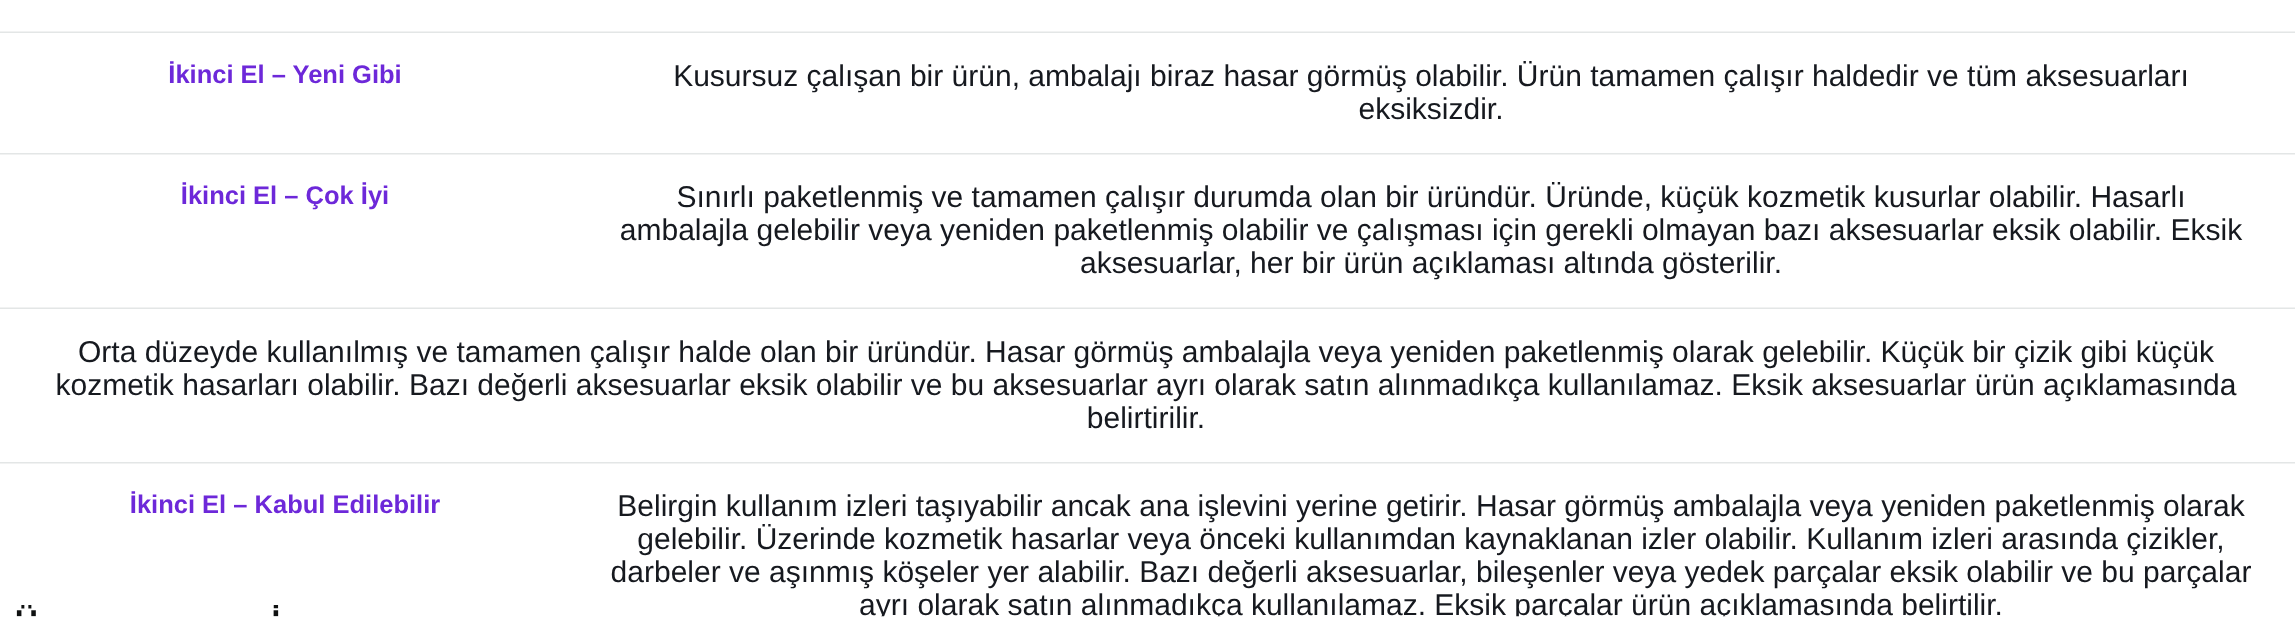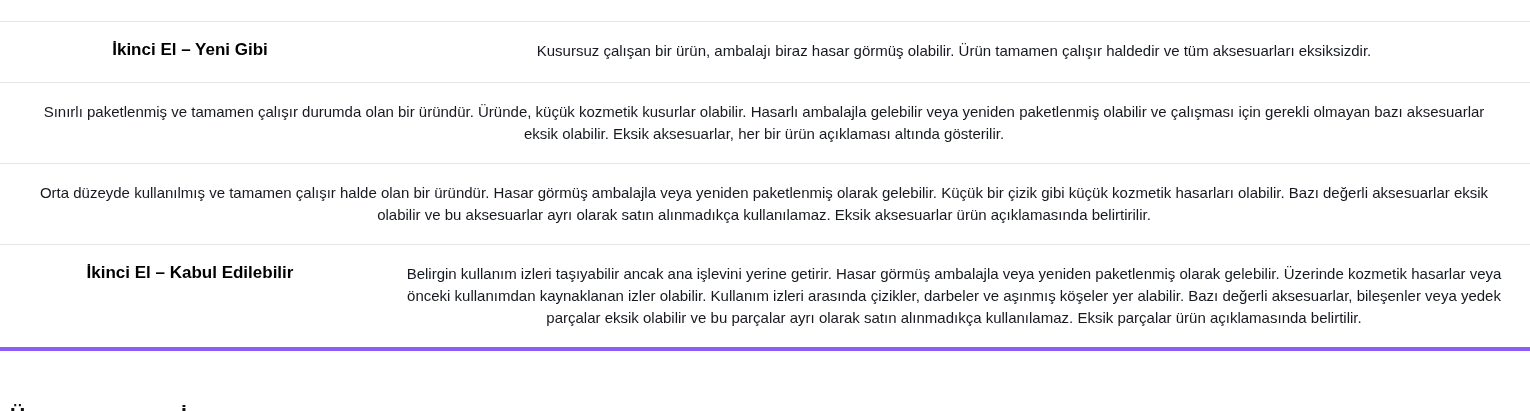--- a/index.html
+++ b/index.html
@@ -31,28 +31,28 @@
     justify-content: center;
   }
   .cell-label {
     flex: 0 0 380px;
     box-sizing: border-box;
     padding: 17px 16px;
     text-align: center;
     font-size: 17px;
     font-weight: 700;
     line-height: 22px;
-    color: #000000;
+    color: #6d28d9;
   }
   .cell-desc {
     flex: 1 1 auto;
     box-sizing: border-box;
     padding: 18px 28px 18px 26px;
     text-align: center;
-    font-size: 15px;
+    font-size: 20px;
     line-height: 22px;
     color: #16191f;
   }
   .row-min  .cell-desc { min-height: 60px; }
   .clipped-heading {
     position: absolute;
     top: 403px;
     left: 0;
     width: 100%;
     height: 8px;
@@ -74,20 +74,21 @@
 <div class="page">
 
   <div class="condition-table">
 
     <div class="condition-row row-min">
       <div class="cell-label">İkinci El – Yeni Gibi</div>
       <div class="cell-desc">Kusursuz çalışan bir ürün, ambalajı biraz hasar görmüş olabilir. Ürün tamamen çalışır haldedir ve tüm aksesuarları eksiksizdir.</div>
     </div>
 
     <div class="condition-row">
+      <div class="cell-label">İkinci El – Çok İyi</div>
       <div class="cell-desc">Sınırlı paketlenmiş ve tamamen çalışır durumda olan bir üründür. Üründe, küçük kozmetik kusurlar olabilir. Hasarlı ambalajla gelebilir veya yeniden paketlenmiş olabilir ve çalışması için gerekli olmayan bazı aksesuarlar eksik olabilir. Eksik aksesuarlar, her bir ürün açıklaması altında gösterilir.</div>
     </div>
 
     <div class="condition-row">
       <div class="cell-desc">Orta düzeyde kullanılmış ve tamamen çalışır halde olan bir üründür. Hasar görmüş ambalajla veya yeniden paketlenmiş olarak gelebilir. Küçük bir çizik gibi küçük kozmetik hasarları olabilir. Bazı değerli aksesuarlar eksik olabilir ve bu aksesuarlar ayrı olarak satın alınmadıkça kullanılamaz. Eksik aksesuarlar ürün açıklamasında belirtirilir.</div>
     </div>
 
     <div class="condition-row">
       <div class="cell-label">İkinci El – Kabul Edilebilir</div>
       <div class="cell-desc">Belirgin kullanım izleri taşıyabilir ancak ana işlevini yerine getirir. Hasar görmüş ambalajla veya yeniden paketlenmiş olarak gelebilir. Üzerinde kozmetik hasarlar veya önceki kullanımdan kaynaklanan izler olabilir. Kullanım izleri arasında çizikler, darbeler ve aşınmış köşeler yer alabilir. Bazı değerli aksesuarlar, bileşenler veya yedek parçalar eksik olabilir ve bu parçalar ayrı olarak satın alınmadıkça kullanılamaz. Eksik parçalar ürün açıklamasında belirtilir.</div>

